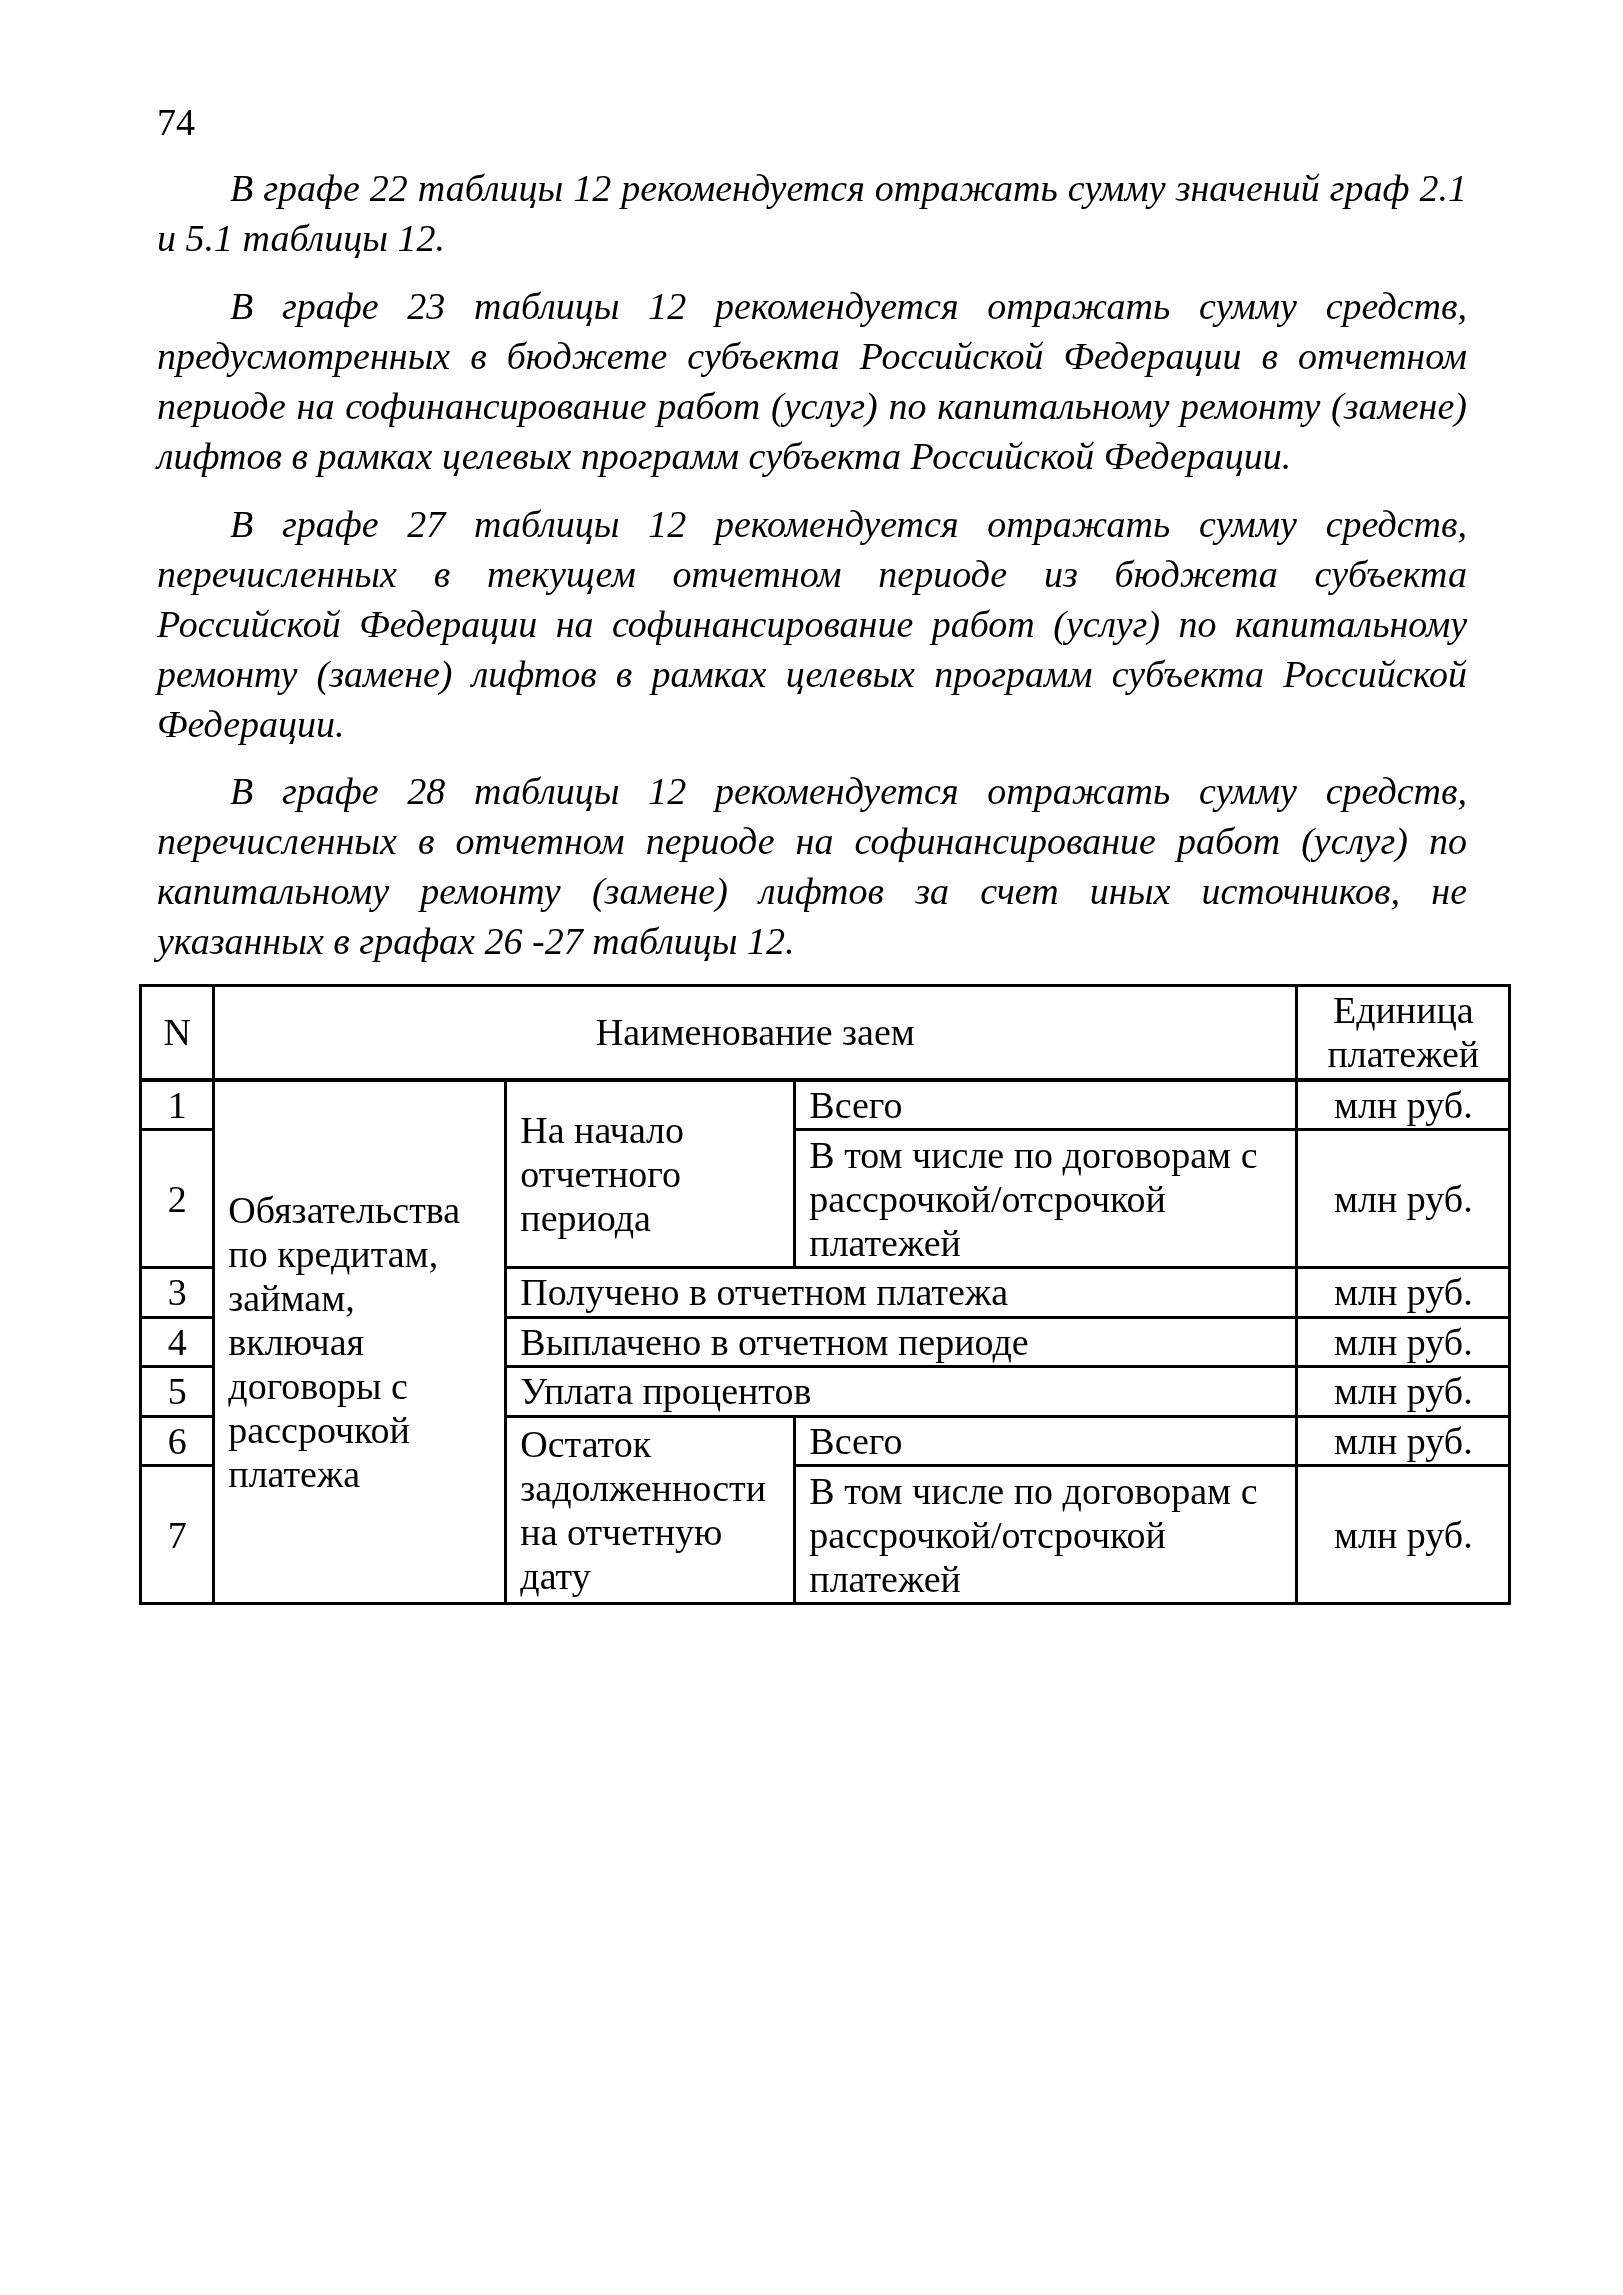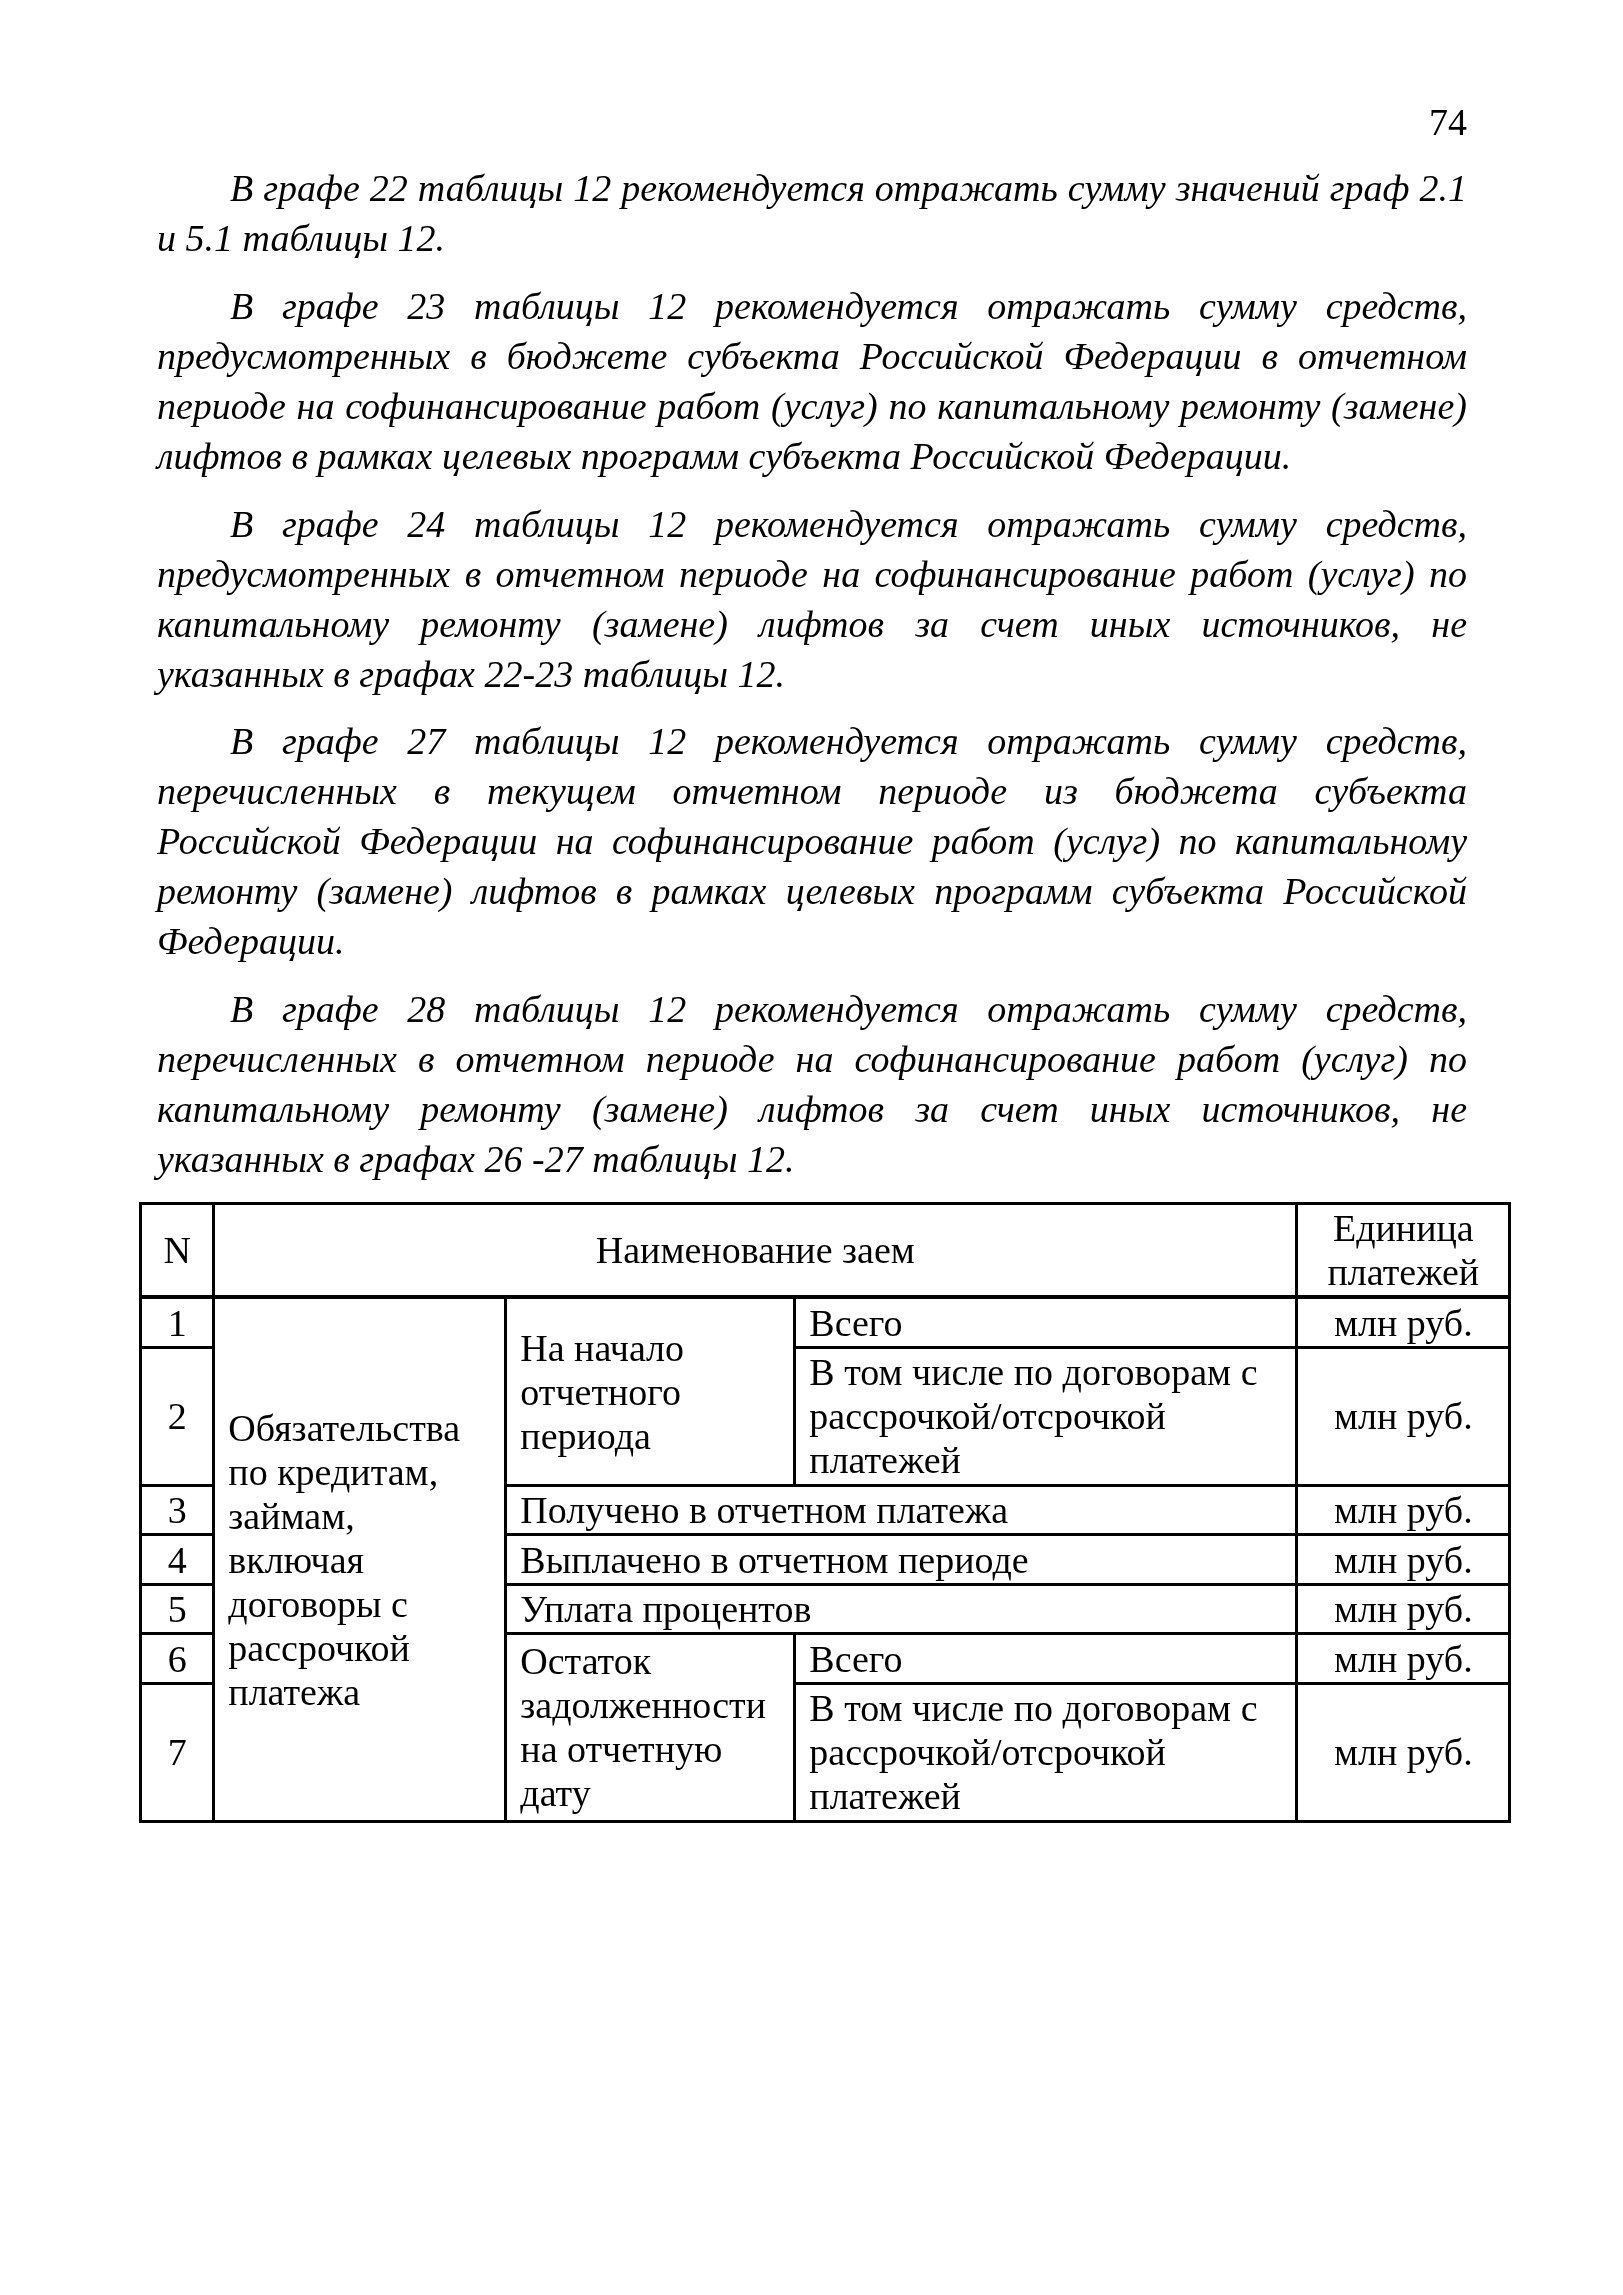--- a/index.html
+++ b/index.html
@@ -10,21 +10,21 @@
     background:#ffffff;
     color:#000000;
     font-family:"Liberation Serif","DejaVu Serif",serif;
     box-sizing:border-box;
     padding:97px 156px 0 157px;
     overflow:hidden;
   }
   .pagenum{
     font-size:38px;
     line-height:50px;
-    text-align:right;
+    text-align:left;
     margin:0 0 16.4px 0;
   }
   .para{
     font-size:38px;
     line-height:50px;
     text-align:justify;
     text-indent:73px;
     margin:0 0 17.7px 0;
     font-style:italic;
   }
@@ -69,21 +69,20 @@
 </style>
 </head>
 <body>
 
 <div class="page">
 
   <div class="pagenum">74</div>
 
   <p class="para">В графе 22 таблицы 12 рекомендуется отражать сумму значений граф 2.1 и 5.1 таблицы 12.</p>
   <p class="para">В графе 23 таблицы 12 рекомендуется отражать сумму средств, предусмотренных в бюджете субъекта Российской Федерации в отчетном периоде на софинансирование работ (услуг) по капитальному ремонту (замене) лифтов в рамках целевых программ субъекта Российской Федерации.</p>
-  <p class="para">В графе 24 таблицы 12 рекомендуется отражать сумму средств, предусмотренных в отчетном периоде на софинансирование работ (услуг) по капитальному ремонту (замене) лифтов за счет иных источников, не указанных в графах 22-23 таблицы 12.</p>
   <p class="para">В графе 27 таблицы 12 рекомендуется отражать сумму средств, перечисленных в текущем отчетном периоде из бюджета субъекта Российской Федерации на софинансирование работ (услуг) по капитальному ремонту (замене) лифтов в рамках целевых программ субъекта Российской Федерации.</p>
   <p class="para">В графе 28 таблицы 12 рекомендуется отражать сумму средств, перечисленных в отчетном периоде на софинансирование работ (услуг) по капитальному ремонту (замене) лифтов за счет иных источников, не указанных в графах 26 -27 таблицы 12.</p>
 
 
   <table class="t13">
     <colgroup>
       <col style="width:73px">
       <col style="width:292px">
       <col style="width:289px">
       <col style="width:502px">

